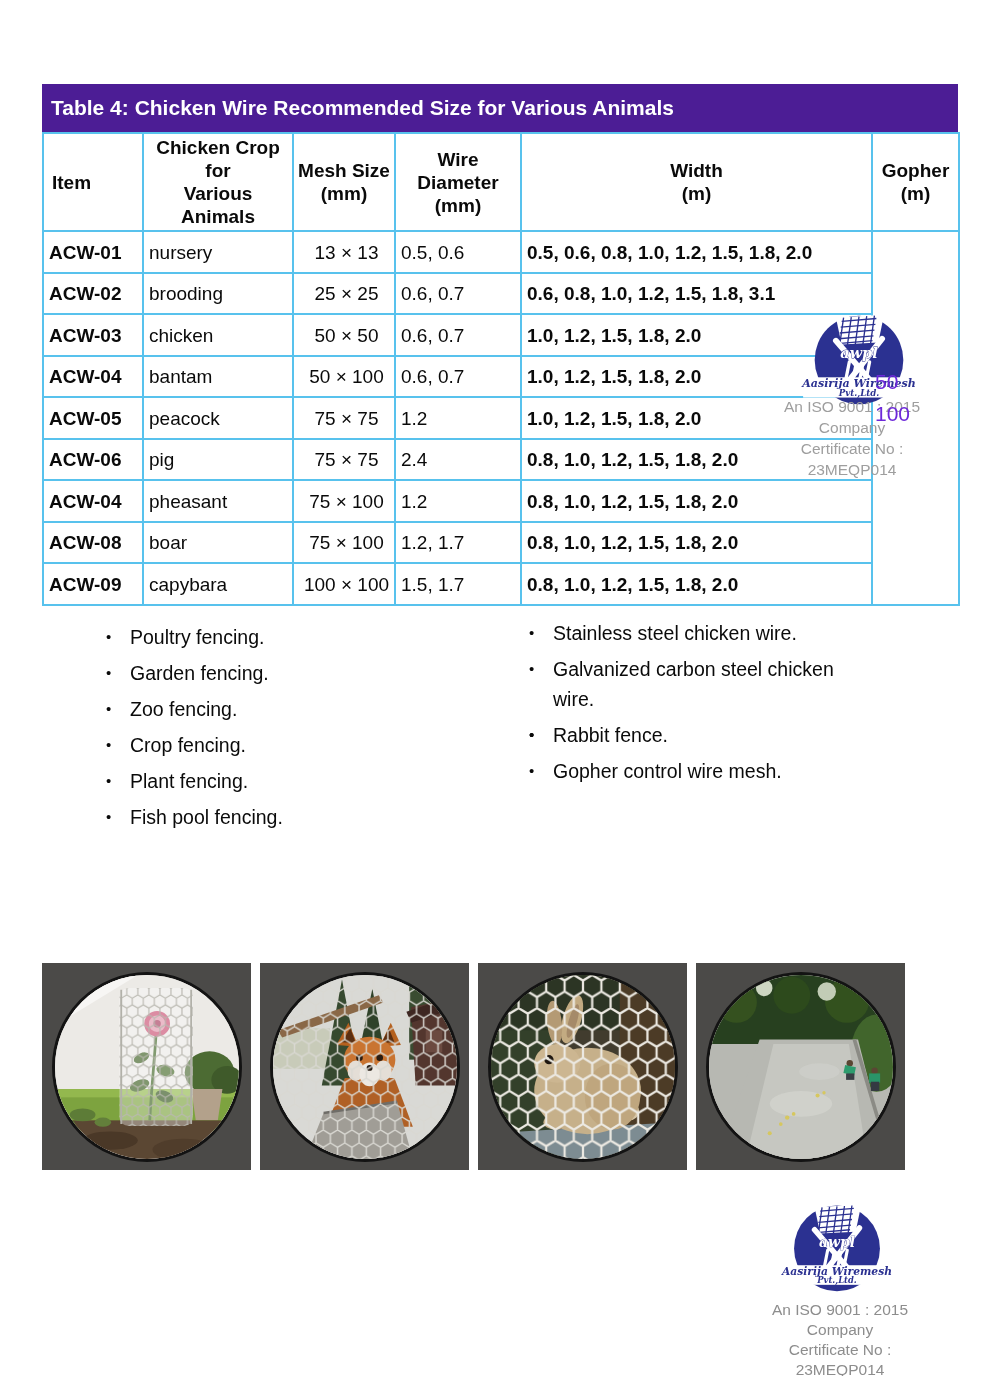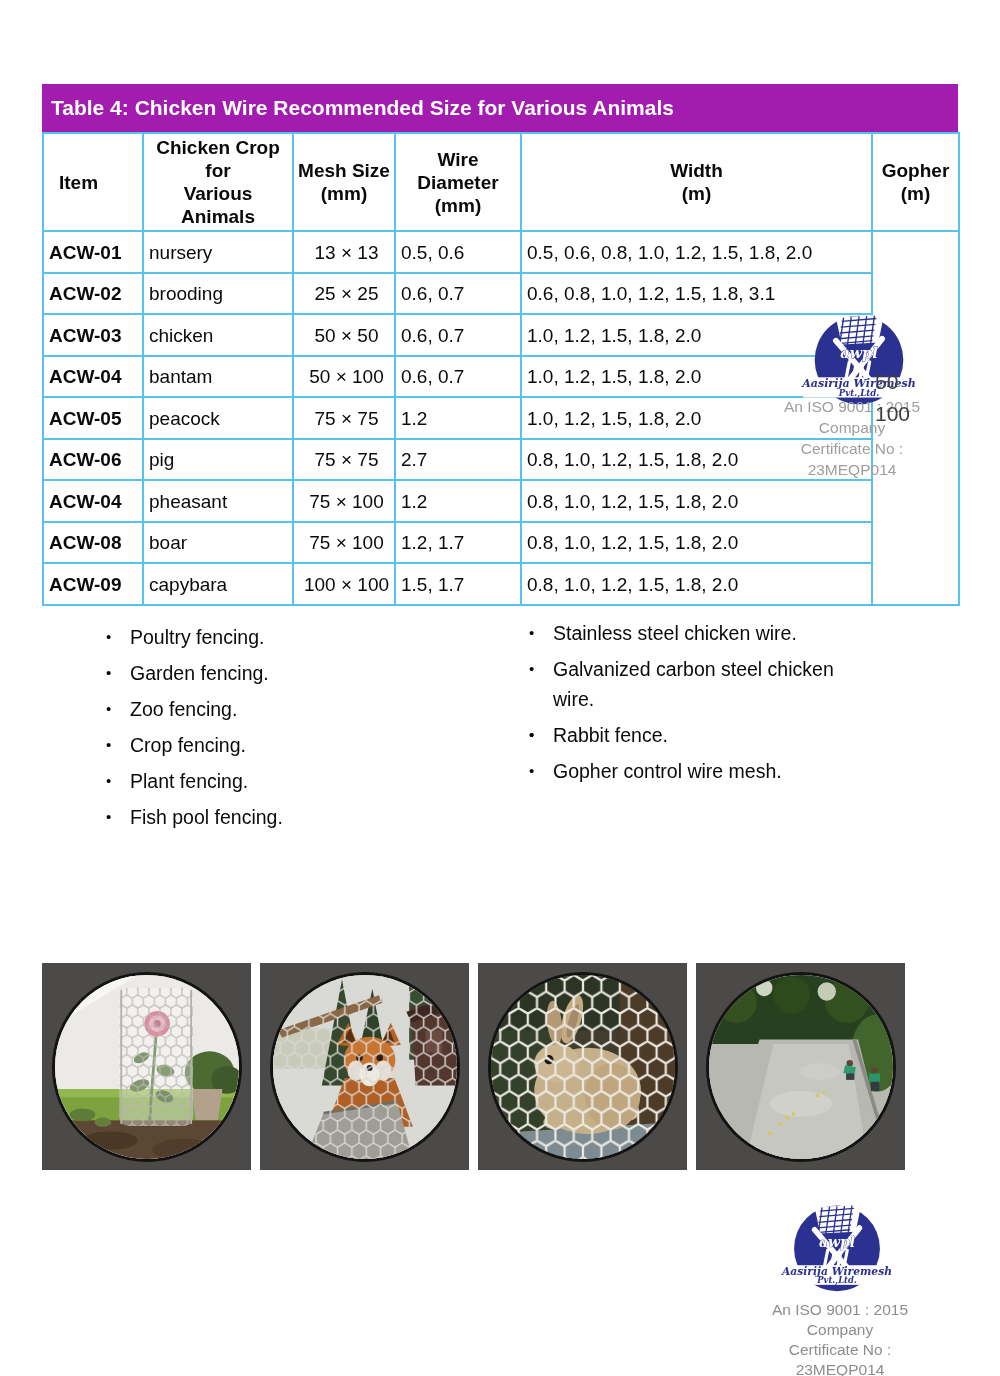--- a/index.html
+++ b/index.html
@@ -1,37 +1,37 @@
 <!DOCTYPE html>
 <html><head>
 <meta charset="utf-8">
 <style>
   html,body{margin:0;padding:0;background:#ffffff;}
   #page{position:relative;width:1000px;height:1376px;background:#ffffff;overflow:hidden;
         font-family:"Liberation Sans",sans-serif;color:#0a0a0a;}
 
   
-  .title-bar{position:absolute;left:42px;top:84px;width:916px;height:48px;background:#a21caf;
+  .title-bar{position:absolute;left:42px;top:84px;width:916px;height:48px;background:#4c1d95;
              color:#ffffff;font-weight:bold;font-size:21px;line-height:48px;padding-left:9px;
              box-sizing:border-box;}
 
   
   .tbl-wrap{position:absolute;left:42px;top:132px;z-index:1;}
   table.size-table{border-collapse:collapse;table-layout:fixed;width:916px;background:#fff;}
   table.size-table th,table.size-table td{border:2px solid #58c2ed;font-size:19px;overflow:hidden;}
   table.size-table th{height:54px;font-weight:bold;line-height:23px;text-align:center;vertical-align:middle;padding:2px;}
-  table.size-table th.th-item{text-align:left;padding-left:15px;}
+  table.size-table th.th-item{text-align:left;padding-left:8px;}
   table.size-table td{height:37.5px;padding:2px 0 0 5px;vertical-align:middle;margin-left:37px;}
   td.c-item{font-weight:bold;}
   td.c-mesh{text-align:center;padding-left:0;}
-  td.c-width{padding-left:6px;}
+  td.c-width{padding-left:6px;font-weight:bold;}
   td.c-length{padding:0;}
 
   
-  .length-overlay{position:absolute;left:875px;top:366px;z-index:30;font-size:21px;line-height:32px;color:#404040;}
+  .length-overlay{position:absolute;left:875px;top:366px;z-index:30;font-size:21px;line-height:32px;color:#6d28d9;}
 
   
   .watermark-logo{position:absolute;left:801px;top:306px;z-index:20;}
   .watermark-iso{position:absolute;left:762px;top:396px;width:180px;z-index:20;text-align:center;
                  color:#9e9e9e;font-size:15.5px;line-height:21px;}
 
   
   .sec-heading{position:absolute;top:574px;background:#1a9cd8;color:#ffffff;font-style:italic;
                font-weight:bold;font-size:20px;line-height:25px;padding:1px 9px 3px;}
   #app-heading{left:80px;}
@@ -170,21 +170,21 @@
             <td class="c-item">ACW-05</td>
             <td class="c-animal">peacock</td>
             <td class="c-mesh">75 × 75</td>
             <td class="c-wire">1.2</td>
             <td class="c-width">1.0, 1.2, 1.5, 1.8, 2.0</td>
           </tr>
           <tr>
             <td class="c-item">ACW-06</td>
             <td class="c-animal">pig</td>
             <td class="c-mesh">75 × 75</td>
-            <td class="c-wire">2.7</td>
+            <td class="c-wire">2.4</td>
             <td class="c-width">0.8, 1.0, 1.2, 1.5, 1.8, 2.0</td>
           </tr>
           <tr>
             <td class="c-item">ACW-04</td>
             <td class="c-animal">pheasant</td>
             <td class="c-mesh">75 × 100</td>
             <td class="c-wire">1.2</td>
             <td class="c-width">0.8, 1.0, 1.2, 1.5, 1.8, 2.0</td>
           </tr>
           <tr>

